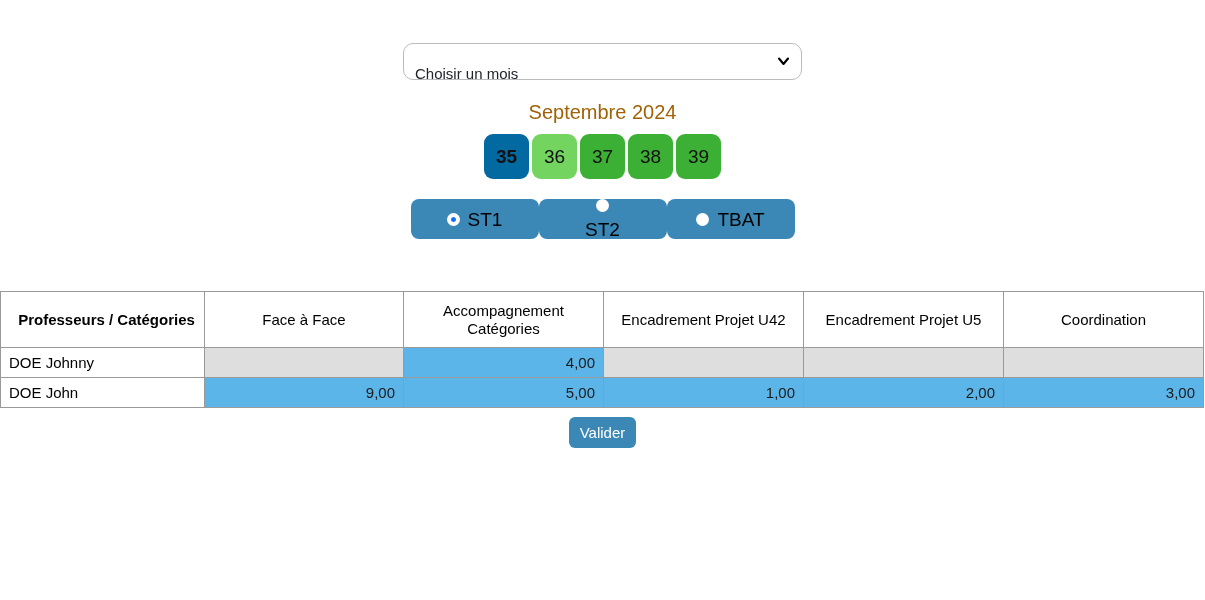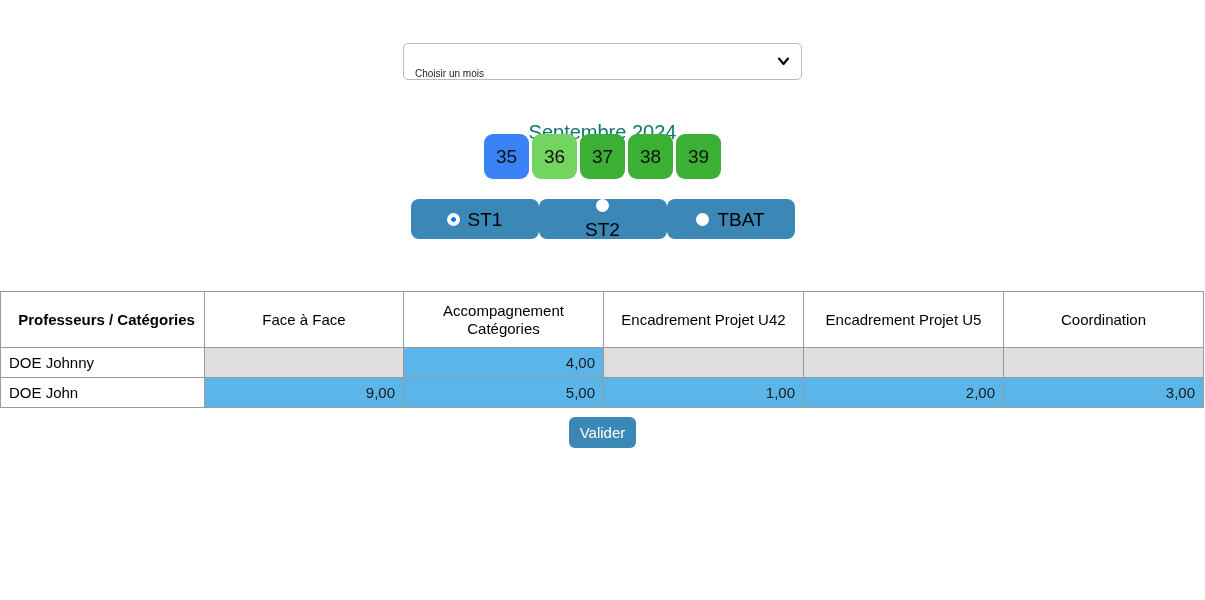--- a/index.html
+++ b/index.html
@@ -21,25 +21,25 @@
     left: 403px;
     top: 43px;
     width: 399px;
   }
   .month-select {
     width: 100%;
     height: 37px;
     box-sizing: border-box;
     padding: 12px 30px 0 11px;
     font-family: "Liberation Sans", sans-serif;
-    font-size: 10px;
+    font-size: 15px;
     color: #212529;
     background-color: #ffffff;
     border: 1px solid #b9bcbe;
-    border-radius: 5px;
+    border-radius: 10px;
     appearance: none;
     -webkit-appearance: none;
     -moz-appearance: none;
     line-height: 35px;
   }
   .select-caret {
     position: absolute;
     right: 13px;
     top: 14px;
     width: 11px;
@@ -49,22 +49,21 @@
 
   
   .month-title {
     position: absolute;
     left: 0;
     top: 101px;
     width: 1205px;
     text-align: center;
     font-size: 20px;
     font-weight: normal;
-    color: #0f766e;
-    margin-top: 20px;
+    color: #a16207;
   }
 
   
   .weeks-row {
     position: absolute;
     left: 0;
     top: 134px;
     width: 1205px;
     display: flex;
     justify-content: center;
@@ -199,21 +198,21 @@
     <option>Choisir un mois</option>
   </select>
   <svg class="select-caret" viewBox="0 0 11 9">
     <path d="M1 1.5 L5.5 7 L10 1.5" fill="none" stroke="#000000" stroke-width="2.1" stroke-linecap="round" stroke-linejoin="round"></path>
   </svg>
 </div>
 
 <div class="month-title">Septembre 2024</div>
 
 <div class="weeks-row">
-  <div class="week-badge" style="background: #3b82f6;">
+  <div class="week-badge" style="background: #0369a1; font-weight: bold;">
       <span>35</span>
     </div>
   <div class="week-badge" style="background: rgb(115, 212, 95);">
       <span>36</span>
     </div>
   <div class="week-badge" style="background: rgb(60, 176, 52);">
       <span>37</span>
     </div>
   <div class="week-badge" style="background: rgb(60, 176, 52);">
       <span>38</span>

